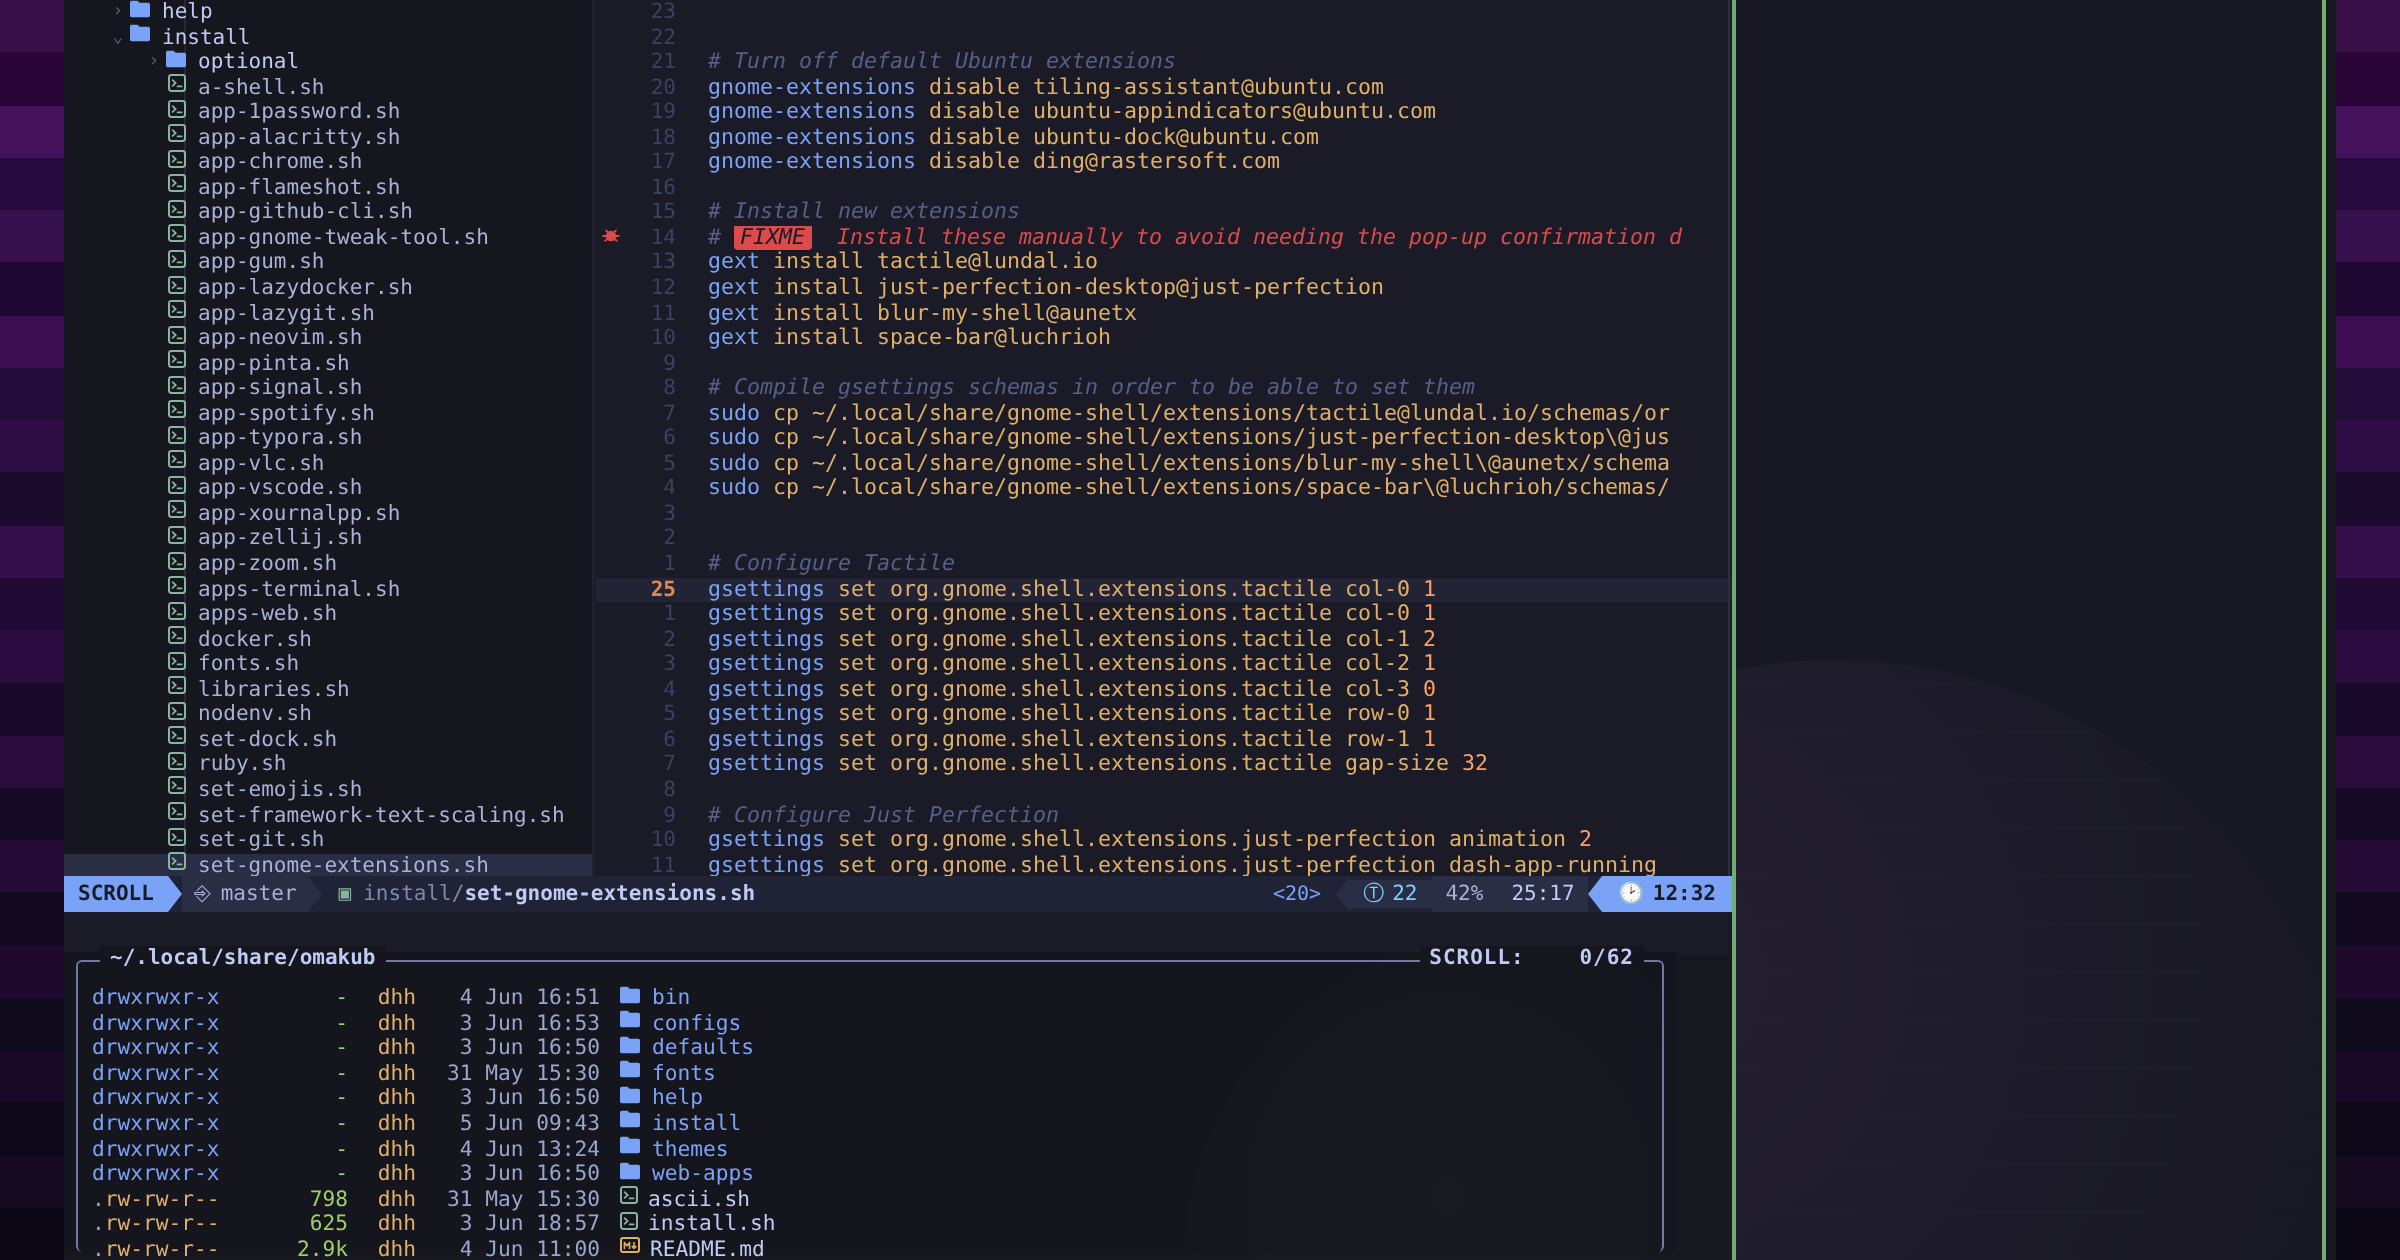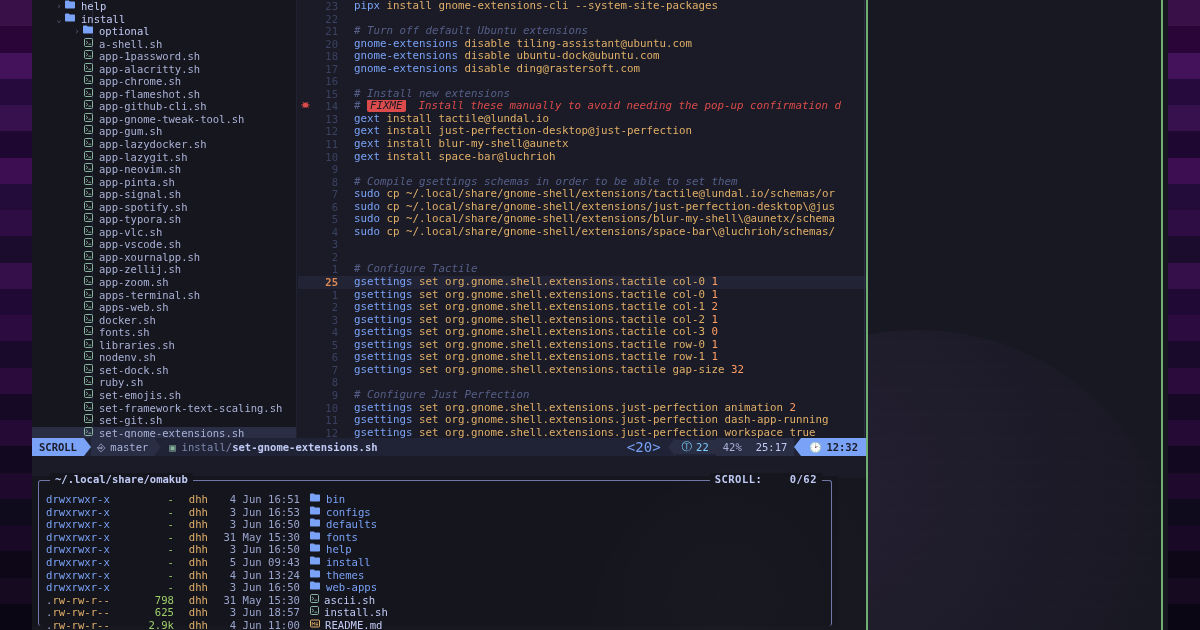--- a/index.html
+++ b/index.html
@@ -71,21 +71,21 @@
   .statusline{position:absolute;left:0;bottom:22px;width:834px;height:18px;background:#1f2335;
      display:flex;align-items:center;font-size:10.5px;color:#a9b1d6;}
   .mode{background:#7aa2f7;color:#1a1b26;font-weight:bold;padding:0 7px;height:18px;line-height:18px;}
   .arrow{width:0;height:0;border-top:9px solid transparent;border-bottom:9px solid transparent;}
   .arrow.mode-a{border-left:7px solid #7aa2f7;}
   .arrow.br-a{border-left:7px solid #2a2e45;}
   .branch{background:#2a2e45;color:#a9b1d6;padding:0 6px;height:18px;line-height:18px;display:flex;align-items:center;gap:5px;}
   .fileseg{padding:0 8px;display:flex;align-items:center;gap:6px;color:#7f88ad;}
   .fileseg b{color:#c0caf5;}
   .spacer{flex:1;}
-  .rs-txt{color:#7aa2f7;padding:0 7px;font-size:14px;}
+  .rs-txt{color:#7aa2f7;padding:0 7px;font-size:10px;}
   .rs-diag{color:#7dcfff;padding:0 7px;display:flex;align-items:center;gap:4px;}
   .arrow-l{width:0;height:0;border-top:9px solid transparent;border-bottom:9px solid transparent;}
   .arrow-l.p1{border-right:7px solid #2a2e45;}
   .arrow-l.p2{border-right:7px solid #7aa2f7;}
   .pct{background:#2a2e45;color:#a9b1d6;padding:0 7px;height:18px;line-height:18px;}
   .pos{background:#2a2e45;color:#c0caf5;padding:0 7px;height:18px;line-height:18px;}
   .clock{background:#7aa2f7;color:#1a1b26;font-weight:bold;padding:0 8px;height:18px;line-height:18px;display:flex;align-items:center;gap:4px;}
 
   
   .term{position:absolute;left:32px;top:476px;width:806px;height:150px;background:#15151d;}
@@ -527,36 +527,40 @@
         </div>
     </div>
 
     <div class="vsep"></div>
 
     <div class="editor">
       <div id="code">
           <div class="eline">
             <span class="sign"></span>
             <span class="lnum">23</span>
-            <span class="code"><span class="t-cmd">pipx</span><span class="t-arg"> install gnome-extensions-cli --system-site-packages</span></span>
           </div>
           <div class="eline">
             <span class="sign"></span>
             <span class="lnum">22</span>
             <span class="code"></span>
           </div>
           <div class="eline">
             <span class="sign"></span>
             <span class="lnum">21</span>
             <span class="code"><span class="t-cmt"># Turn off default Ubuntu extensions</span></span>
           </div>
           <div class="eline">
             <span class="sign"></span>
             <span class="lnum">20</span>
             <span class="code"><span class="t-cmd">gnome-extensions</span><span class="t-arg"> disable tiling-assistant@ubuntu.com</span></span>
+          </div>
+          <div class="eline">
+            <span class="sign"></span>
+            <span class="lnum">19</span>
+            <span class="code"><span class="t-cmd">gnome-extensions</span><span class="t-arg"> disable ubuntu-appindicators@ubuntu.com</span></span>
           </div>
           <div class="eline">
             <span class="sign"></span>
             <span class="lnum">18</span>
             <span class="code"><span class="t-cmd">gnome-extensions</span><span class="t-arg"> disable ubuntu-dock@ubuntu.com</span></span>
           </div>
           <div class="eline">
             <span class="sign"></span>
             <span class="lnum">17</span>
             <span class="code"><span class="t-cmd">gnome-extensions</span><span class="t-arg"> disable ding@rastersoft.com</span></span>

